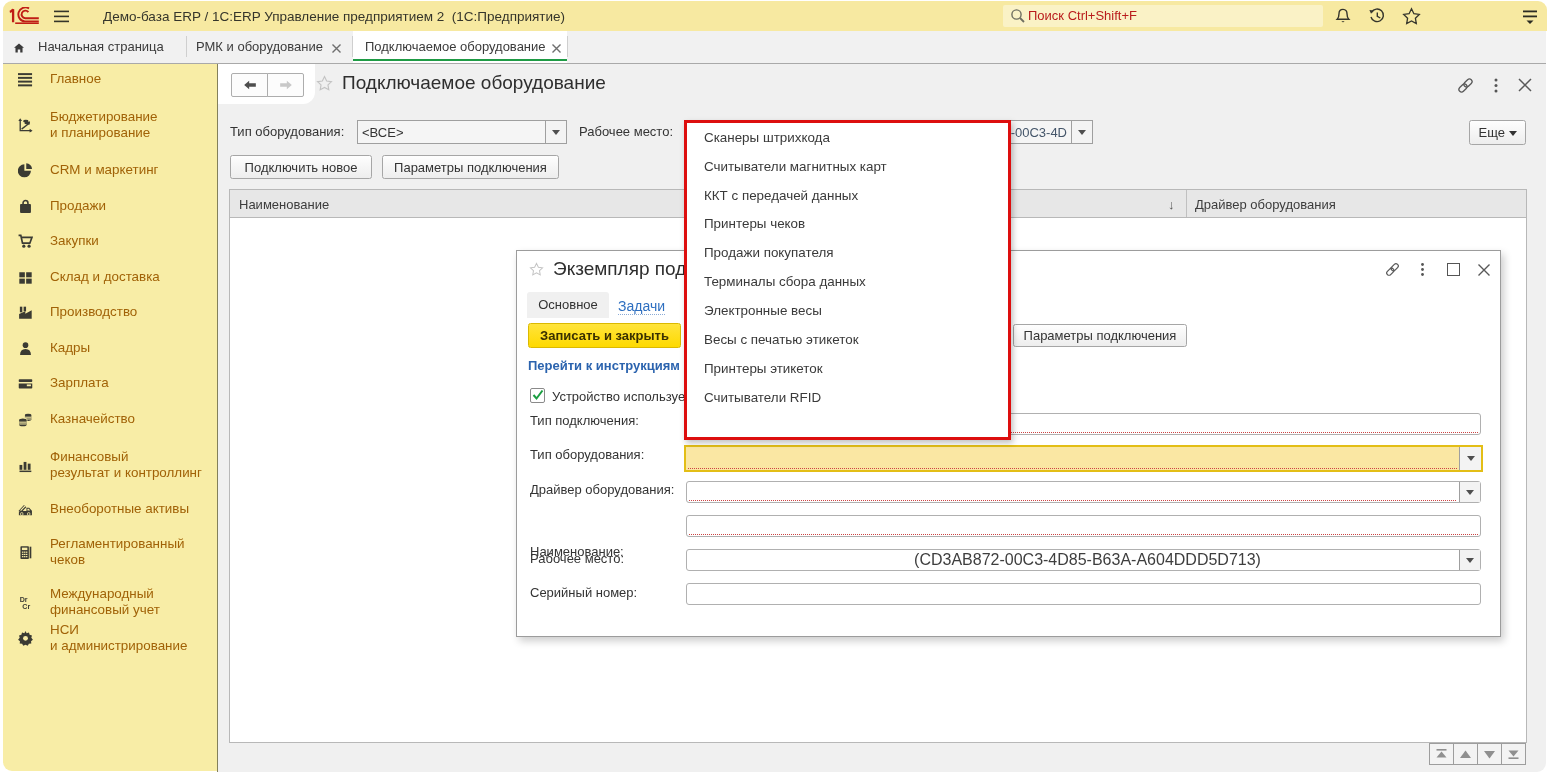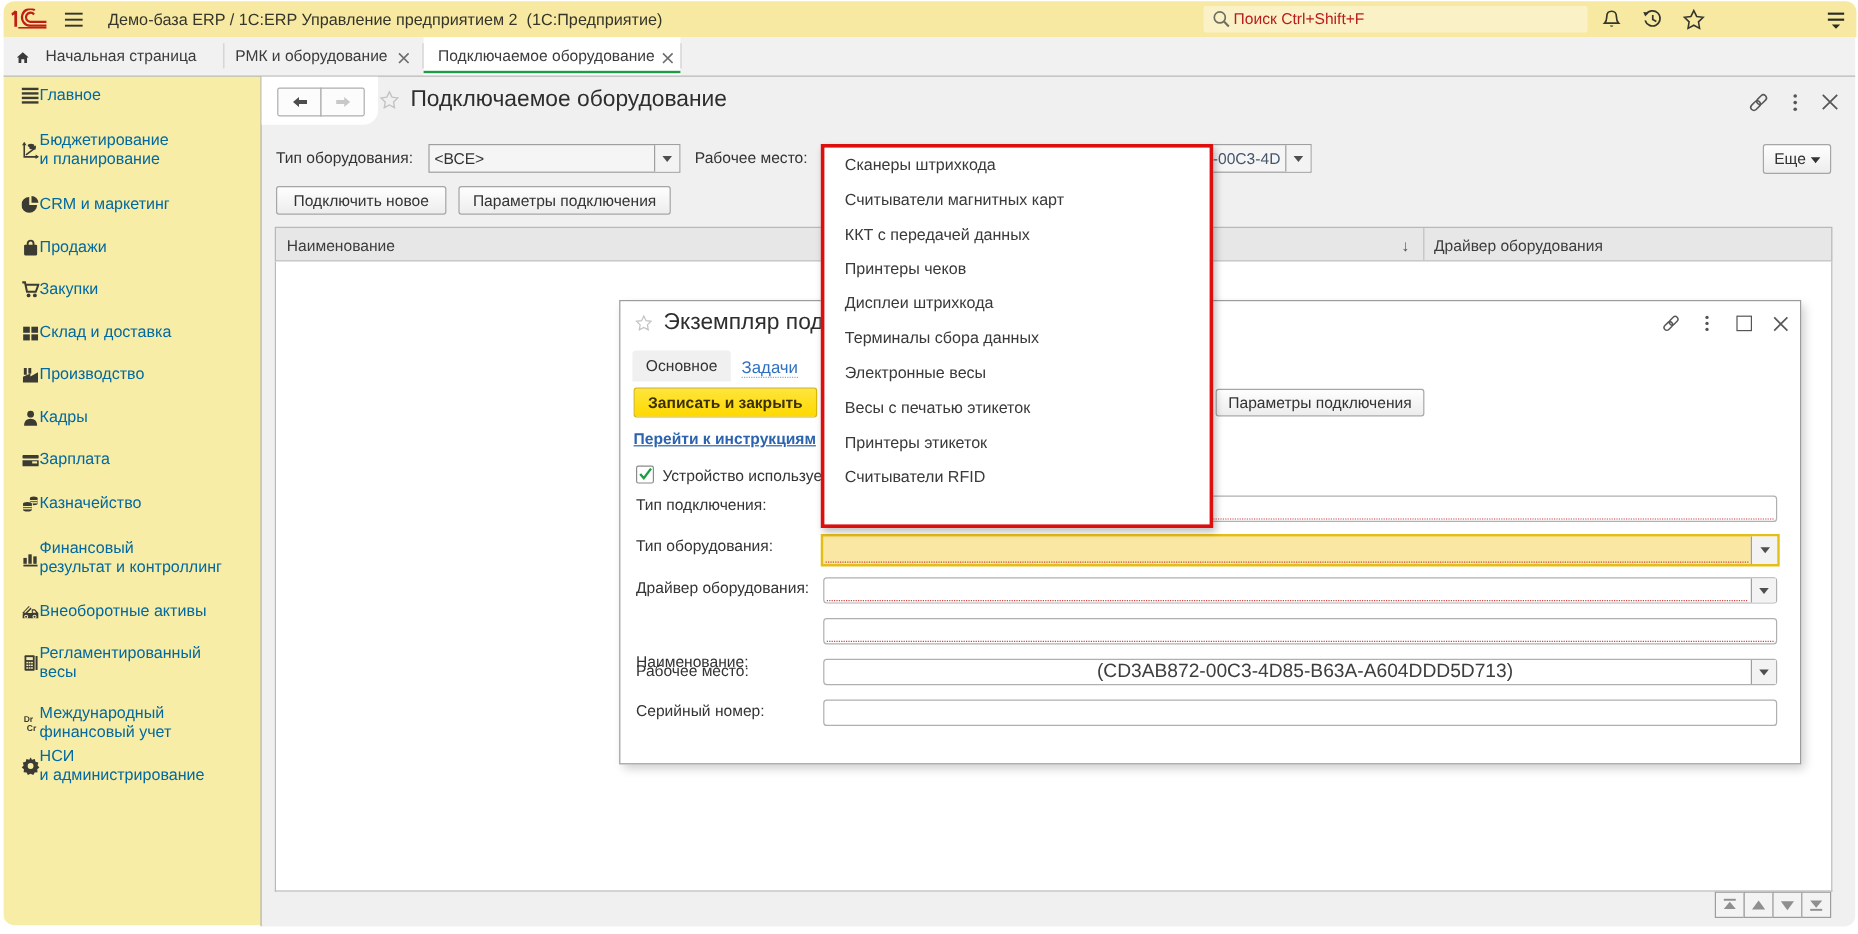--- a/index.html
+++ b/index.html
@@ -1,37 +1,37 @@
 <!DOCTYPE html>
 <html lang="ru"><head>
 <meta charset="utf-8">
 <style>
 *{margin:0;padding:0;box-sizing:border-box}
 html,body{width:1548px;height:778px}
 body{font-family:"Liberation Sans",sans-serif;background:#fff;position:relative;overflow:hidden;font-size:13px;color:#333}
 .abs{position:absolute}
 
 #topbar{left:3px;top:1px;width:1544px;height:30px;background:#f7e9a1;border-radius:9px 9px 0 0}
-#tb-title{left:90px;top:9px;font-size:13.5px;color:#35352b}
+#tb-title{left:103px;top:9px;font-size:13.5px;color:#35352b}
 #search{left:1003px;top:5px;width:320px;height:22px;background:#faf2c6;border-radius:2px;color:#b91c1c;font-size:13px;line-height:22px}
 #search svg{position:absolute;left:7px;top:3px}
 #search span{position:absolute;left:25px}
 
 #tabbar{left:3px;top:31px;width:1543px;height:32px;background:#f1f1f1}
 #activetab{left:353px;top:31px;width:214px;height:32px;background:#fff}
 .tabsep{position:absolute;top:36px;height:21px;width:1px;background:#cfcfcf}
 .tabtxt{position:absolute;top:39.4px;font-size:13px;color:#3b3b3b;white-space:nowrap}
 .tabx{position:absolute;top:42.5px;width:11px;height:11px}
 #greenline{left:353px;top:58.5px;width:214px;height:2.5px;background:#1e9b45}
 #tabline{left:3px;top:63px;width:1543px;height:1px;background:#a9a9a9}
 
 #sidebar{left:3px;top:64px;width:214px;height:707px;background:#f8eda6;border-radius:0 0 0 9px}
 .mrow{position:absolute;left:18px;display:flex;align-items:center}
 .mrow svg{flex:0 0 15px;width:15px;height:15px}
-.mrow span{font-size:13.4px;color:#0369a1;line-height:16px;white-space:pre-line}
+.mrow span{margin-left:17px;font-size:13.4px;color:#a16207;line-height:16px;white-space:pre-line}
 
 #main{left:217px;top:64px;width:1329px;height:708px;background:#f0f0f0;border-left:1px solid #83805b;border-radius:0 0 9px 0}
 #navbox{left:218px;top:64px;width:97px;height:40px;background:#fff;border-radius:0 0 12px 0}
 .navbtn{position:absolute;top:73px;width:37px;height:24px;background:#fcfcfc;border:1px solid #adadad;display:flex;align-items:center;justify-content:center}
 #h1{left:342px;top:72.3px;font-size:19px;color:#2e2e2e}
 label{font-size:13px;color:#333;position:absolute;white-space:nowrap}
 .combo{position:absolute;background:#f5f5f5;border:1px solid #9f9f9f}
 .combo .val{position:absolute;left:4px;top:0;bottom:0;display:flex;align-items:center;font-size:13px;color:#333}
 .cbtn{position:absolute;right:0;top:0;bottom:0;width:21px;border-left:1px solid #9f9f9f;background:#f3f3f3;display:flex;align-items:center;justify-content:center}
 .tri{width:0;height:0;border-left:4px solid transparent;border-right:4px solid transparent;border-top:5px solid #4f4f4f}
@@ -41,21 +41,21 @@
 #tbody{left:229px;top:218px;width:1298px;height:525px;background:#fff;border:1px solid #b8b8b8;border-top:none}
 .thtxt{position:absolute;top:7px;font-size:13px;color:#3c3c3c}
 #thsep{position:absolute;left:956px;top:0;bottom:0;width:1px;background:#c0c0c0}
 .pgbtn{position:absolute;top:743px;width:25px;height:22px;background:#f3f3f3;border:1px solid #9d9d9d;display:flex;align-items:center;justify-content:center}
 
 #dialog{left:516px;top:250px;width:985px;height:387px;background:#fff;border:1px solid #9c9c9c;box-shadow:3px 4px 8px rgba(0,0,0,.2)}
 #dtitle{left:553px;top:258.3px;font-size:19px;color:#2e2e2e;white-space:nowrap;width:456px;overflow:hidden}
 #tab-osn{left:527px;top:292px;width:82px;height:26px;background:#f0f0f0;border-radius:3px 3px 0 0;text-align:center;line-height:26px;font-size:13px;color:#333}
 #tab-zad{left:618px;top:299px;font-size:14px;color:#2e6fc0;border-bottom:1px dotted #8cabd6;line-height:15px}
 #ybtn{left:528px;top:323px;width:153px;height:25px;background:linear-gradient(#ffe43c,#fed900);border:1px solid #dbb900;border-radius:2.5px;font-weight:bold;font-size:13px;color:#3a3000;display:flex;align-items:center;justify-content:center}
-#golink{left:528px;top:358px;font-size:13px;font-weight:bold;color:#2b63ae;text-decoration:underline;white-space:nowrap}
+#golink{left:528px;top:358px;font-size:13px;font-weight:bold;color:#2b63ae;white-space:nowrap}
 #cbx{left:530px;top:388px;width:15px;height:15px;background:#fff;border:1px solid #8a8a8a;border-radius:2px}
 #cbxlbl{left:552px;top:389px;font-size:13px;white-space:nowrap}
 .din{position:absolute;background:#fff;border:1px solid #b0b0b0;border-radius:3px}
 .reddot{position:absolute;left:2px;right:2px;bottom:1px;border-bottom:1px dotted #cc4444}
 .ctr{position:absolute;left:29px;right:21px;top:0;bottom:0;display:flex;align-items:center;justify-content:center;font-size:16px;color:#3e3e3e}
 
 #popup{left:684px;top:120px;width:327px;height:320px;background:#fff;border:3px solid #dd0e0e;box-shadow:2px 3px 6px rgba(0,0,0,.25);overflow:hidden}
 #popup div{height:28.85px;display:flex;align-items:center;padding-left:17px;font-size:13.4px;color:#3a3a3a}
 </style>
 </head>
@@ -286,21 +286,21 @@
         <rect x="4.2" y="9.4" width="1.6" height="1.3"></rect>
         <rect x="6.3" y="9.4" width="1.6" height="1.3"></rect>
         <rect x="8.4" y="9.4" width="1.6" height="1.3"></rect>
         <rect x="4.2" y="11.8" width="1.6" height="1.3"></rect>
         <rect x="6.3" y="11.8" width="1.6" height="1.3"></rect>
         <rect x="8.4" y="11.8" width="1.6" height="1.3"></rect>
       </g>
       <rect x="12.4" y="1.8" width="1.8" height="12.4" fill="#3b3b33"></rect>
     </svg>
     <span>Регламентированный
-весы</span>
+чеков</span>
   </div>
 <div class="mrow" style="top:586px">
     <svg viewBox="0 0 16 16">
       <g fill="#3b3b33" font-family="Liberation Sans,sans-serif" font-weight="bold" font-size="7.6px">
         <text x="1.8" y="7.2">Dr</text>
         <text x="4.6" y="15">Cr</text>
       </g>
     </svg>
     <span>Международный
 финансовый учет</span>
@@ -454,19 +454,19 @@
     </span>
   </div>
 <label style="left:530px;top:585px">Серийный номер:</label>
 <div class="din" style="left:686px;top:583px;width:795px;height:22px"></div>
 
 <div class="abs" id="popup">
 <div>Сканеры штрихкода</div>
 <div>Считыватели магнитных карт</div>
 <div>ККТ с передачей данных</div>
 <div>Принтеры чеков</div>
-<div>Дисплеи штрихкода</div>
+<div>Продажи покупателя</div>
 <div>Терминалы сбора данных</div>
 <div>Электронные весы</div>
 <div>Весы с печатью этикеток</div>
 <div>Принтеры этикеток</div>
 <div>Считыватели RFID</div>
 </div>
 
 </body></html>

